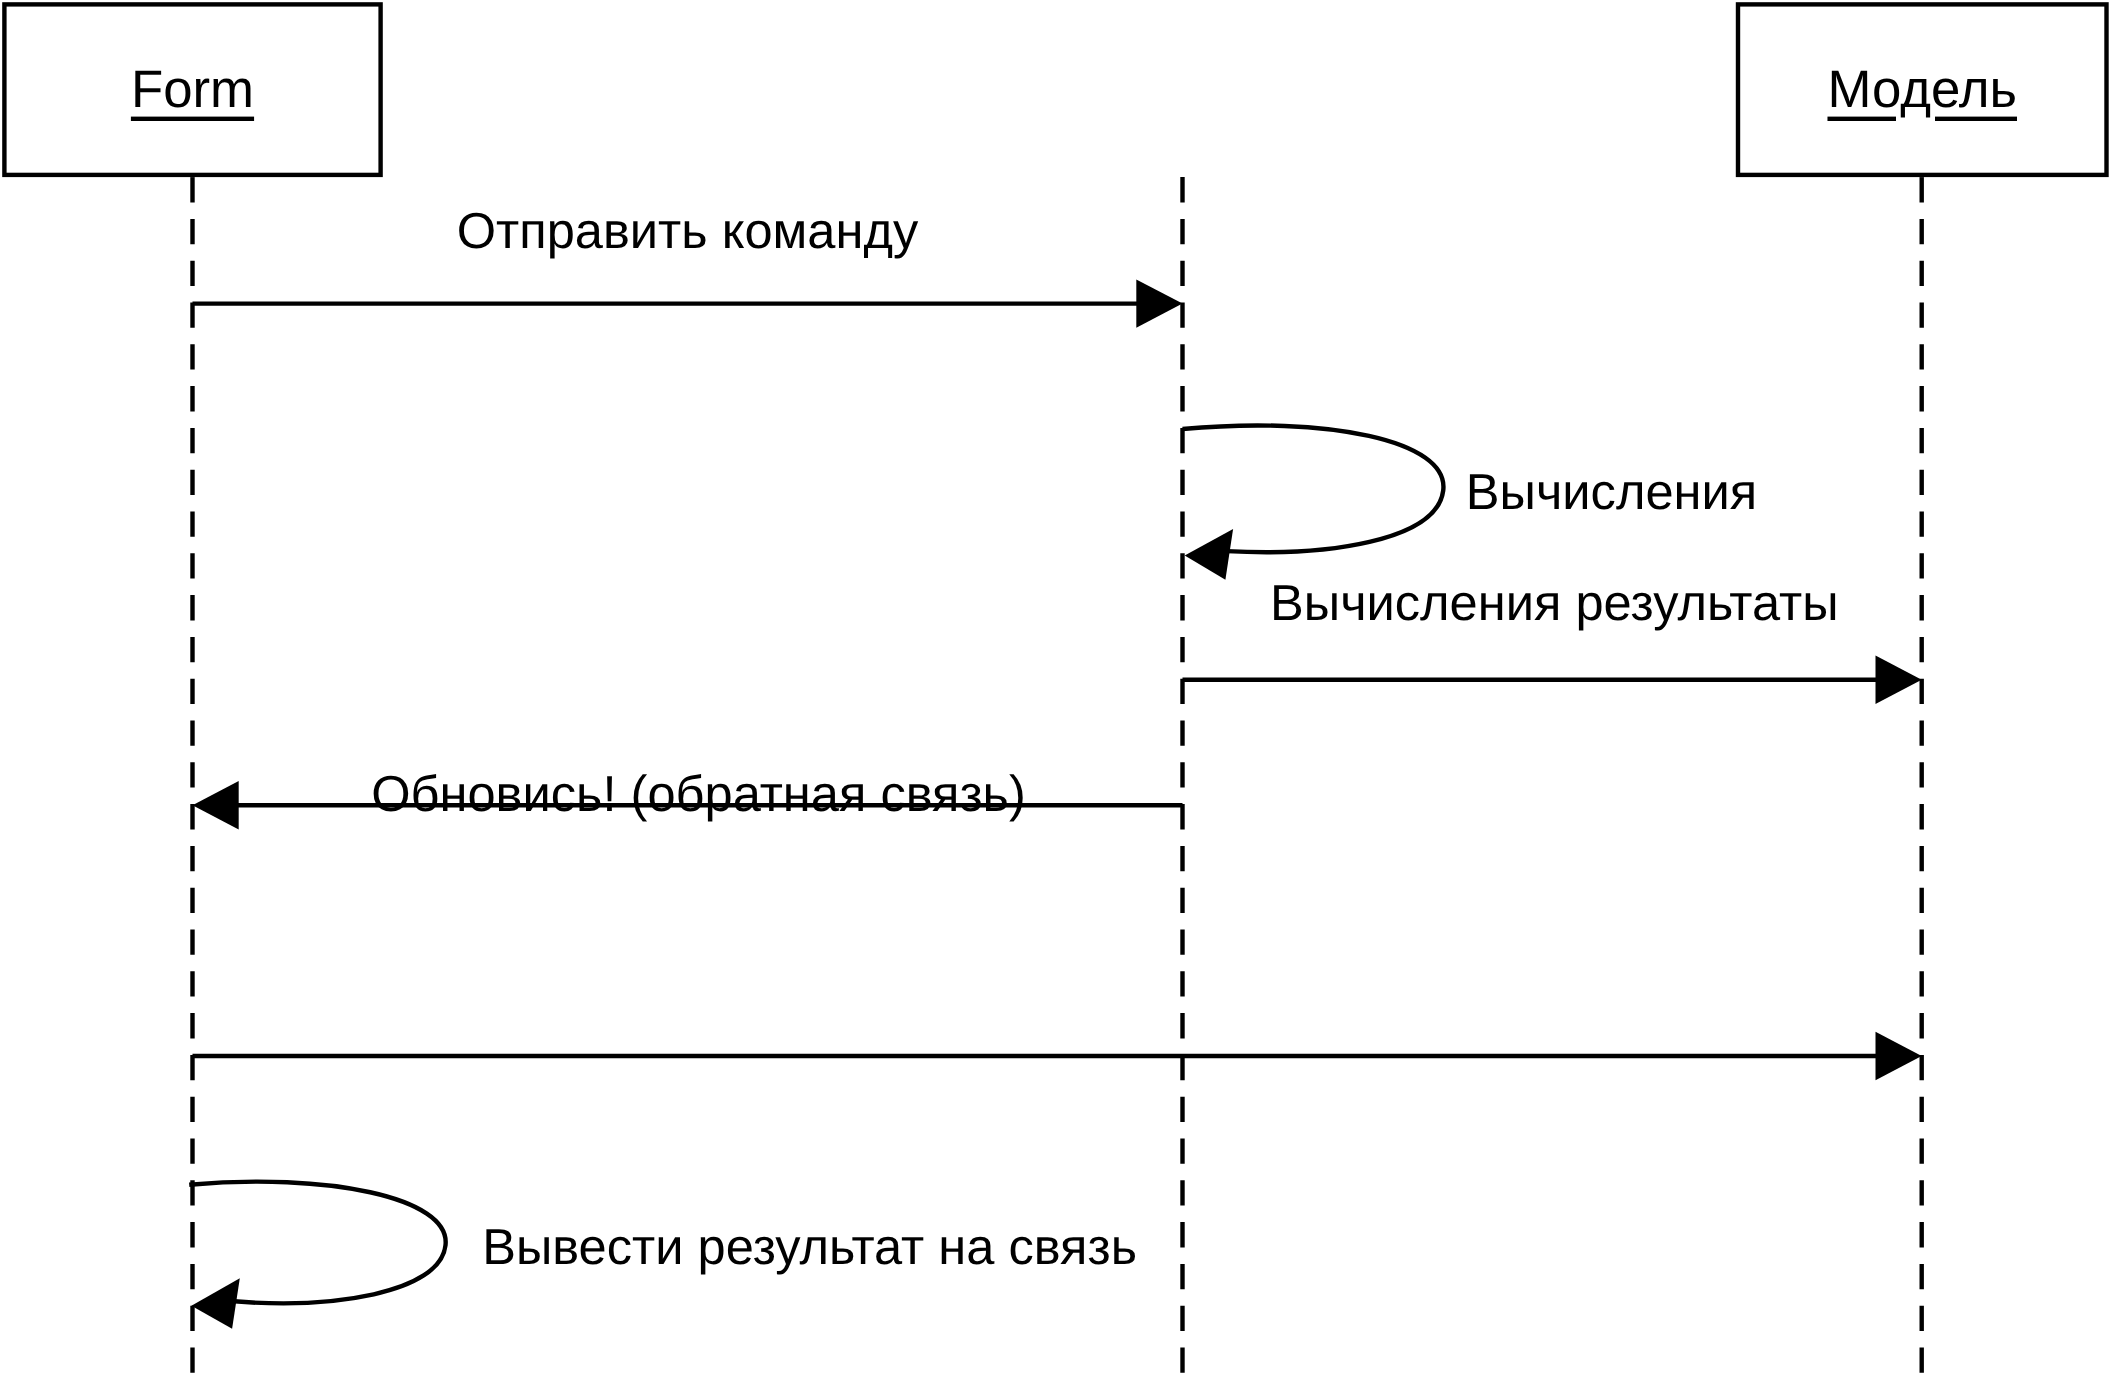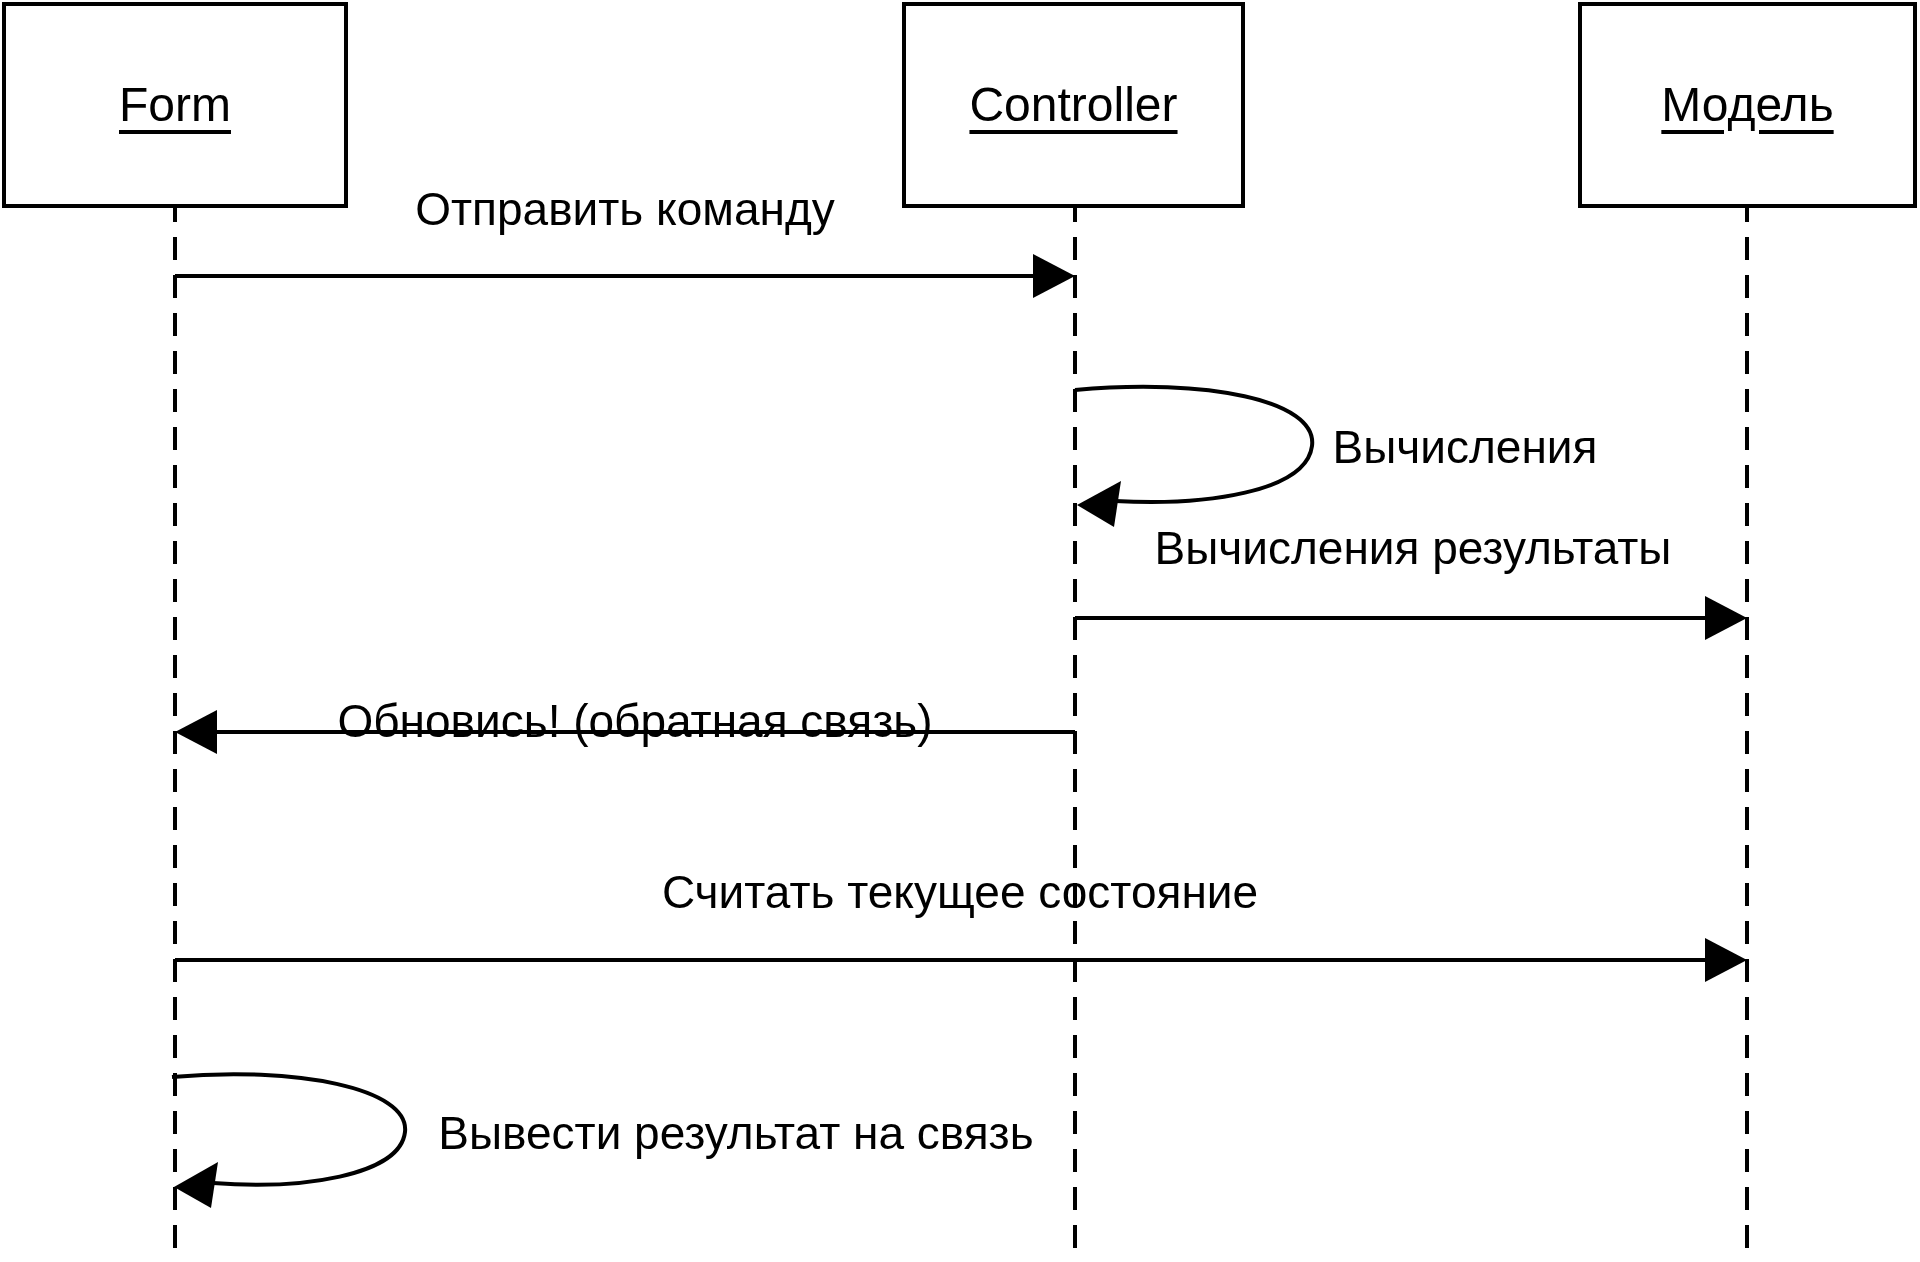--- a/index.html
+++ b/index.html
@@ -19,21 +19,21 @@
   .diagram-svg {
     position: absolute;
     left: 0;
     top: 0;
     width: 1920px;
     height: 1262px;
   }
   .actor-box {
     position: absolute;
     top: 2px;
-    height: 206px;
+    height: 159px;
     box-sizing: border-box;
     border: 4px solid #000000;
     background: #ffffff;
     display: flex;
     align-items: center;
     justify-content: center;
   }
   .actor-box.form { left: 2px; width: 346px; }
   .actor-box.controller { left: 902px; width: 343px; }
   .actor-box.model { left: 1578px; width: 339px; }
@@ -85,27 +85,23 @@
     <line x1="175" y1="960" x2="1709" y2="960" stroke="#000" stroke-width="4"></line>
     <polygon points="1747,960 1705,938 1705,982" fill="#000"></polygon>
 
     <path d="M 172,1077 C 295,1066 410,1088 405,1132 C 400,1176 300,1190 213,1183" fill="none" stroke="#000" stroke-width="4"></path>
     <polygon points="174,1187 218,1162 211,1208" fill="#000"></polygon>
   </svg>
 
   <div class="actor-box form">
     <span class="actor-label">Form</span>
   </div>
-  <div class="actor-box controller">
-    <span class="actor-label">Controller</span>
-  </div>
   <div class="actor-box model">
     <span class="actor-label">Модель</span>
   </div>
 
   <div class="msg-label lbl-2">Вычисления</div>
   <div class="msg-label lbl-1">Отправить команду</div>
   <div class="msg-label lbl-3">Вычисления результаты</div>
   <div class="msg-label lbl-4">Обновись! (обратная связь)</div>
-  <div class="msg-label lbl-5">Считать текущее состояние</div>
   <div class="msg-label lbl-6">Вывести результат на связь</div>
 
 </div>
 
 </body></html>

